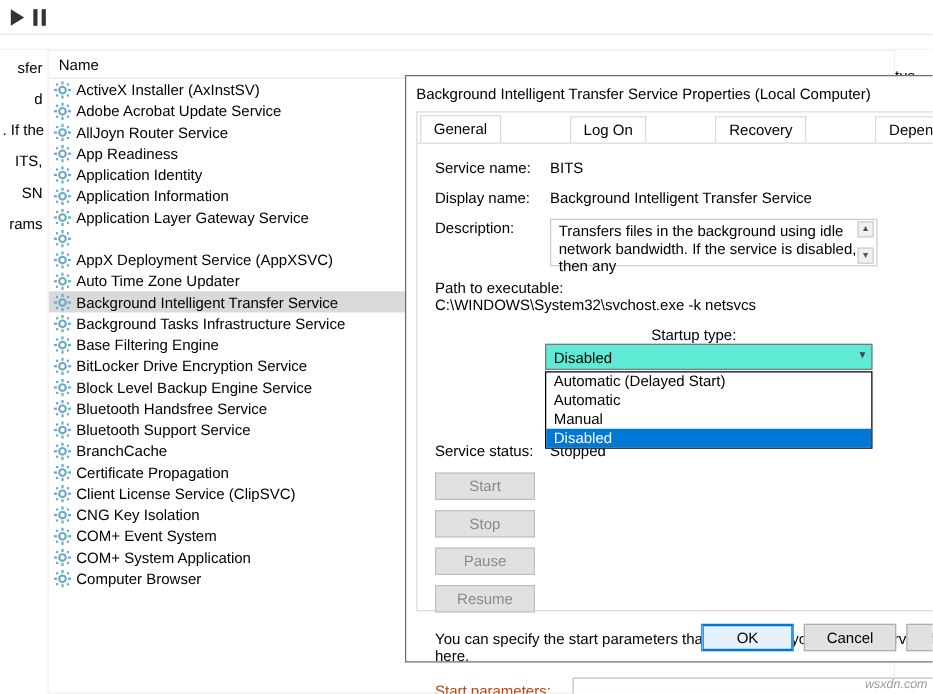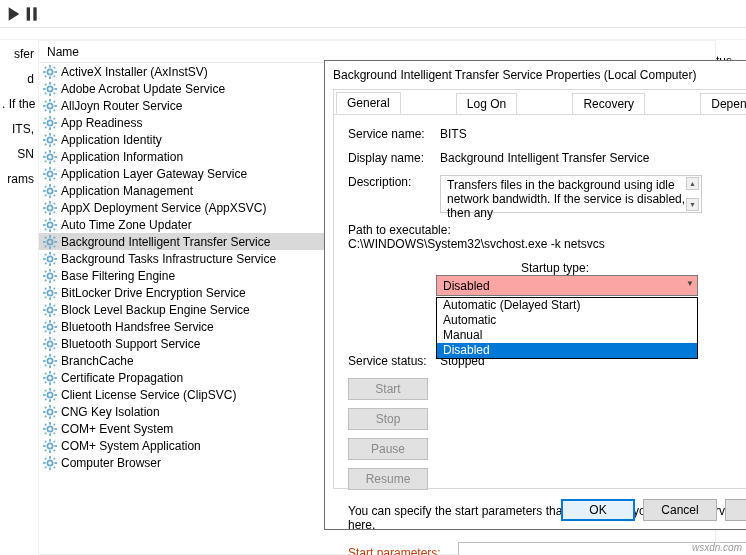--- a/index.html
+++ b/index.html
@@ -31,21 +31,21 @@
   .tab { padding: 3px 10px; border: 1px solid #d9d9d9; border-bottom: none; background: #fff; margin-right: 1px; position: relative; top: 1px; }
   .tab.active { background:#fff; border-bottom: 1px solid #fff; }
   .tab-page { position:absolute; top:24px; left:0; right:0; bottom:0; padding: 12px 14px; border-top: 1px solid #d9d9d9; }
   .row { display:flex; margin-bottom: 10px; }
   .lbl { width: 92px; flex-shrink: 0; }
   .val { flex: 1; }
   .desc-box { border: 1px solid #ccc; background: #fff; width: 262px; height: 38px; padding: 2px 12px 2px 6px; font-size: 12px; position: relative; line-height: 14px; }
   .desc-scroll { position:absolute; right:1px; top:1px; bottom:1px; width:15px; display:flex; flex-direction:column; justify-content:space-between; align-items:center; }
   .scroll-btn { width: 13px; height: 13px; background:#f0f0f0; border:1px solid #ccc; display:flex; align-items:center; justify-content:center; font-size:7px; color:#555; }
   .path-block { margin: 8px 0 10px 0; }
-  .select-box { width: 262px; height: 21px; border: 1px solid #7a7a7a; background: #fca5a5; padding: 2px 16px 2px 6px; position:relative; display:flex; align-items:center; }
+  .select-box { width: 262px; height: 21px; border: 1px solid #7a7a7a; background: #5eead4; padding: 2px 16px 2px 6px; position:relative; display:flex; align-items:center; }
   .select-box .arrow { position:absolute; right:3px; top:3px; font-size:8px; color:#444; }
   .dropdown { position:absolute; top: 21px; left: -1px; width: 262px; border: 1px solid #000; background:#fff; z-index: 20; }
   .dropdown .opt { padding: 1px 6px; height: 15px; line-height:13px; }
   .dropdown .opt.highlight { background: #0078d7; color: #fff; }
   .status-row { display:flex; align-items:flex-start; margin-top: 58px; margin-bottom: 10px; }
   .btn-row { display:flex; gap: 8px; margin-bottom: 14px; flex-direction: column; }
   .svc-btn { width: 80px; height: 22px; border: 1px solid #c0c0c0; background: #e1e1e1; color: #8a8a8a; display:flex; align-items:center; justify-content:center; }
   .note { line-height: 14px; margin-bottom: 10px; }
   .param-row { display:flex; align-items:center; }
   .param-lbl { width: 110px; color: #c2410c; text-decoration: underline; }
@@ -209,21 +209,20 @@
                 <rect x="7" y="0" width="2" height="3"></rect>
                 <rect x="7" y="13" width="2" height="3"></rect>
                 <rect x="0" y="7" width="3" height="2"></rect>
                 <rect x="13" y="7" width="3" height="2"></rect>
                 <rect x="2" y="2" width="2" height="2"></rect>
                 <rect x="12" y="2" width="2" height="2"></rect>
                 <rect x="2" y="12" width="2" height="2"></rect>
                 <rect x="12" y="12" width="2" height="2"></rect>
               </g>
             </svg></span>
-          <span>Application Management</span>
         </div>
         <div class="svc-row">
           <span class="gear"><svg viewBox="0 0 16 16">
               <circle cx="8" cy="8" r="3" fill="none" stroke="#6aa9c9" stroke-width="2"></circle>
               <g fill="#6aa9c9">
                 <rect x="7" y="0" width="2" height="3"></rect>
                 <rect x="7" y="13" width="2" height="3"></rect>
                 <rect x="0" y="7" width="3" height="2"></rect>
                 <rect x="13" y="7" width="3" height="2"></rect>
                 <rect x="2" y="2" width="2" height="2"></rect>

